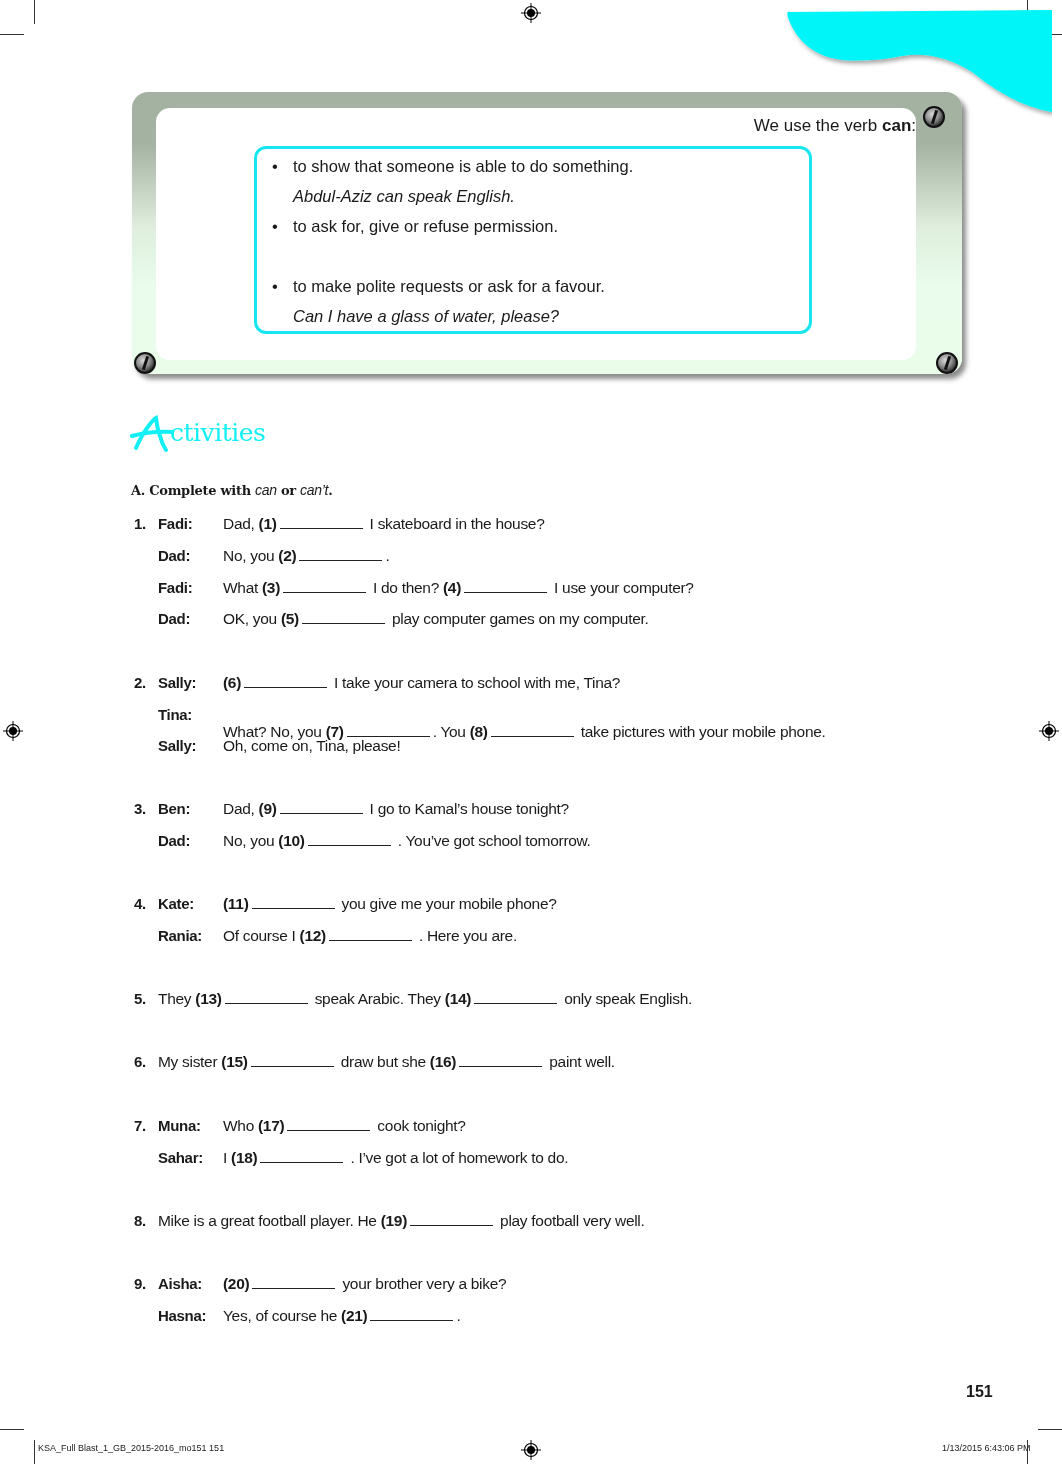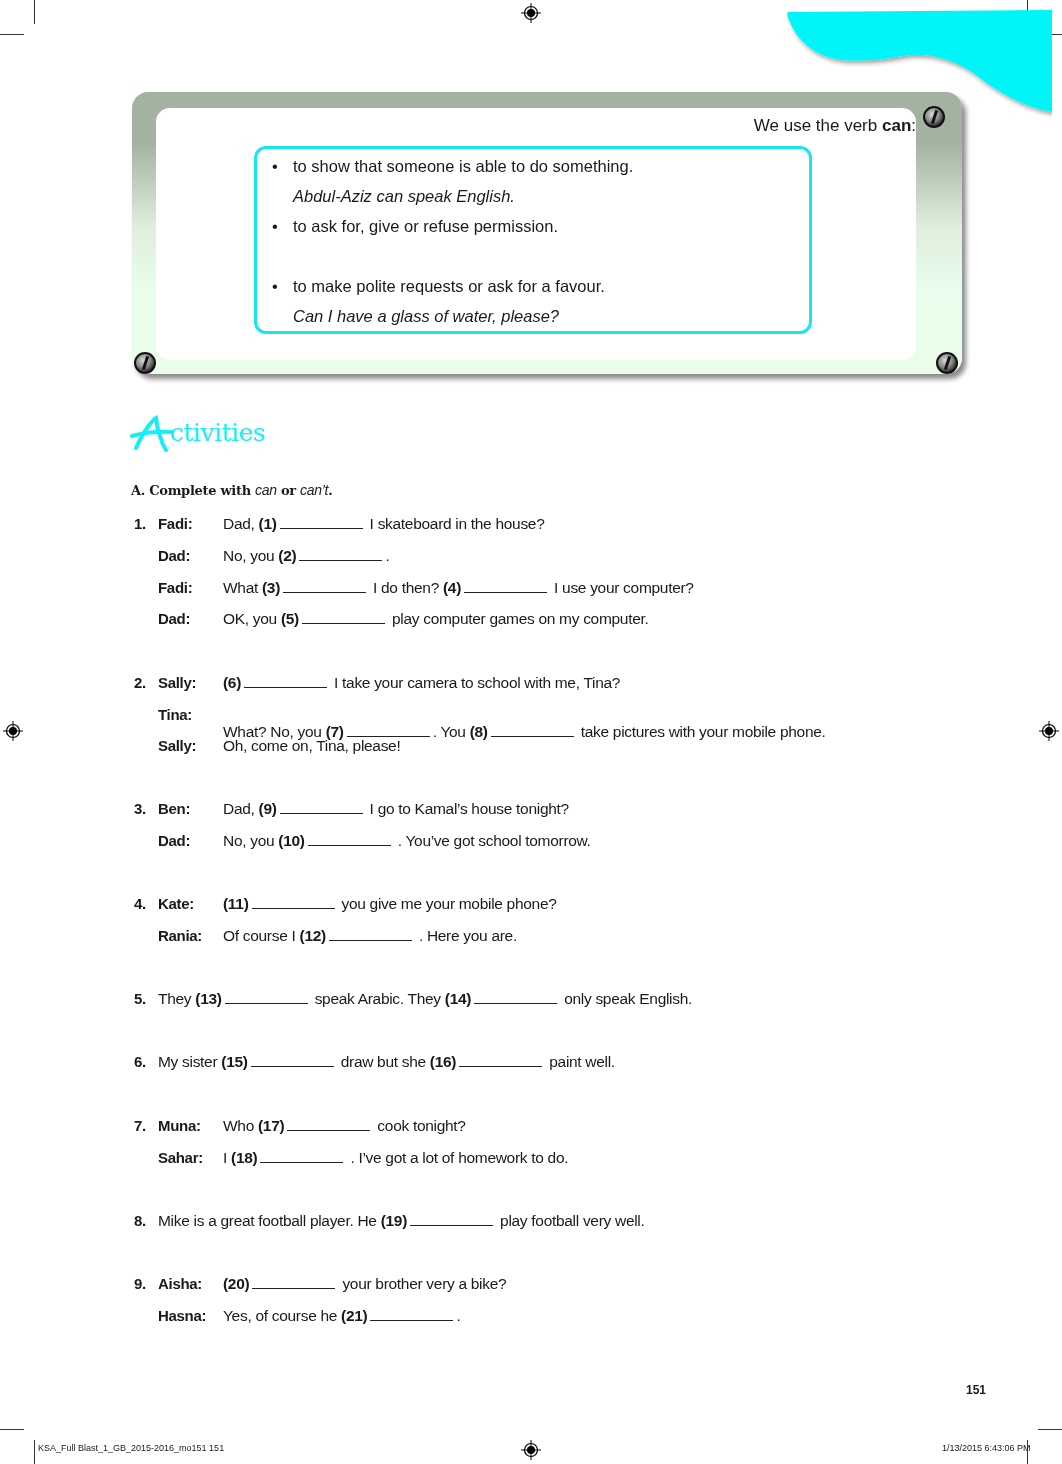--- a/index.html
+++ b/index.html
@@ -47,21 +47,21 @@
 
   
   .ex-line { position:absolute; font-size:15.5px; white-space:nowrap; letter-spacing:-0.3px; }
   .num { position:absolute; left:134px; font-weight:bold; font-size:15px; }
   .speaker { position:absolute; left:158px; font-weight:bold; font-size:15px; }
   .body-text { position:absolute; left:223px; }
   .body-text.wide { left:158px; }
   .gap-num { font-weight:bold; }
   .blank { display:inline-block; width:83px; border-bottom:1px solid #222; height:1px; vertical-align:baseline; margin:0 3px; }
 
-  .page-num { position:absolute; left:966px; top:1383px; font-weight:bold; font-size:12px; }
+  .page-num { position:absolute; left:966px; top:1383px; font-weight:bold; font-size:16px; }
   .footer-l { position:absolute; left:38px; top:1443px; font-size:9px; }
   .footer-r { position:absolute; left:942px; top:1443px; font-size:9px; }
 </style>
 </head>
 <body>
 
 <div class="crop" style="left:34px;top:0;width:1px;height:24px;"></div>
 <div class="crop" style="left:0;top:34px;width:24px;height:1px;"></div>
 <div class="crop" style="left:1027px;top:0;width:1px;height:24px;"></div>
 <div class="crop" style="left:1038px;top:34px;width:24px;height:1px;"></div>

